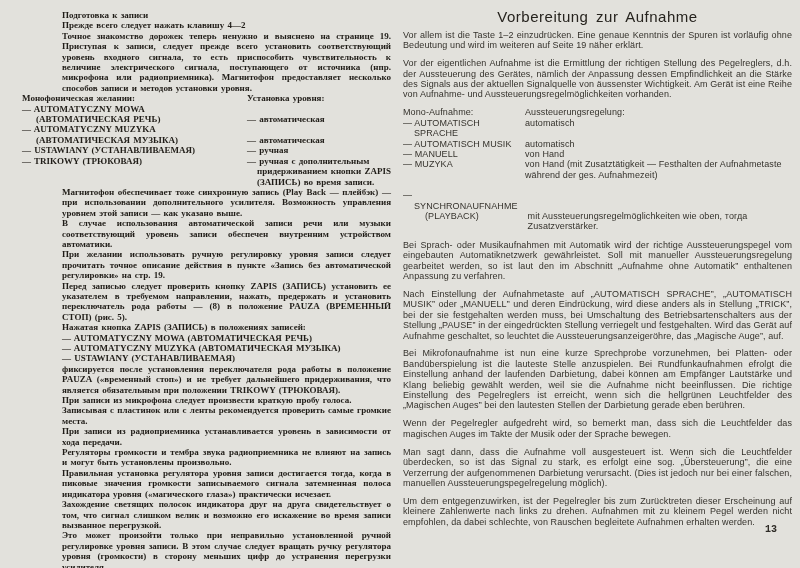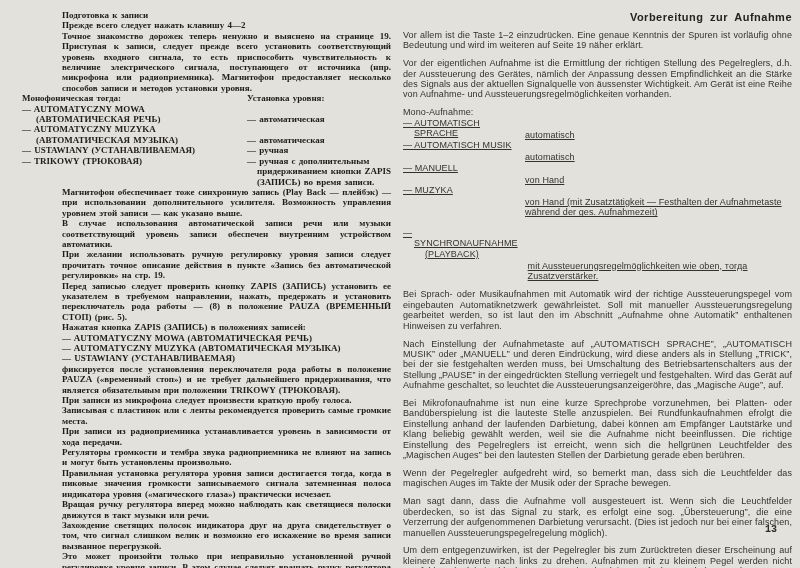--- a/index.html
+++ b/index.html
@@ -36,30 +36,30 @@
 
   
   .col-right{
     position:absolute;left:403px;top:12px;width:389px;
     font-family:"Liberation Sans",sans-serif;font-weight:400;
     font-size:9px;line-height:10.4px;color:var(--inkSans);
     text-align:justify;letter-spacing:0.1px;
   }
   .col-right p{margin:0 0 7.5px;}
   .de-heading{
-    font-weight:700;font-size:11px;letter-spacing:0.5px;word-spacing:3px;
-    margin:0 0 15px;text-align:right;color:#26231e;
+    font-weight:400;font-size:15px;letter-spacing:0.5px;word-spacing:3px;
+    margin:0 0 15px;text-align:center;color:#26231e;
   }
   .de-table{margin:0 0 8px;}
   .de-table-head{display:flex;text-align:left;}
   .de-table-head .h-l{flex:0 0 112px;}
   .de-table-head .h-r{flex:1;padding-left:10px;}
-  .de-row{display:flex;align-items:flex-start;text-align:left;text-decoration:underline;}
+  .de-row{display:flex;align-items:flex-start;text-align:left;}
   .de-row .t{flex:0 0 112px;padding-left:11px;text-indent:-11px;}
-  .de-row .v{flex:1;padding-left:10px;margin-top:12px;}
+  .de-row .v{flex:1;padding-left:10px;}
   .de-row.sync{margin-top:10px;}
   .de-row.sync .t span{display:block;}
   .de-row.sync .t .t2{padding-left:11px;text-indent:0;}
   .de-row.sync .v{padding-top:20.8px;}
 
   .page-num{
     position:absolute;left:765px;top:524px;
     font-family:Liberation Mono, monospace;font-weight:700;
     font-size:10px;color:#2e2b26;
   }
@@ -69,21 +69,21 @@
 
 <div class="sheet">
 
   <div class="col-left">
     <p class="ru-head">Подготовка к записи</p>
     <p class="ru-head">Прежде всего следует нажать клавишу 4—2</p>
     <p>Точное знакомство дорожек теперь ненужно и выяснено на странице 19. Приступая к записи, следует прежде всего установить соответствующий уровень входного сигнала, то есть приспособить чувствительность к величине электрического сигнала, поступающего от источника (нпр. микрофона или радиоприемника). Магнитофон предоставляет несколько способов записи и методов установки уровня.</p>
 
     <div class="ru-table">
       <div class="ru-table-head">
-        <span class="h-l">Монофоническая тогда:</span>
+        <span class="h-l">Монофоническая желании:</span>
         <span class="h-r">Установка уровня:</span>
       </div>
       <div class="ru-row end">
         <span class="t">— AUTOMATYCZNY MOWA (АВТОМАТИЧЕСКАЯ РЕЧЬ)</span>
         <span class="v">— автоматическая</span>
       </div>
       <div class="ru-row end">
         <span class="t">— AUTOMATYCZNY MUZYKA (АВТОМАТИЧЕСКАЯ МУЗЫКА)</span>
         <span class="v">— автоматическая</span>
       </div>
@@ -108,35 +108,35 @@
       <p>— AUTOMATYCZNY MUZYKA (АВТОМАТИЧЕСКАЯ МУЗЫКА)</p>
       <p>— USTAWIANY (УСТАНАВЛИВАЕМАЯ)</p>
     </div>
 
     <p>фиксируется после установления переключателя рода работы в положение PAUZA («временный стоп») и не требует дальнейшего придерживания, что является обязательным при положении TRIKOWY (ТРЮКОВАЯ).</p>
     <p>При записи из микрофона следует произвести краткую пробу голоса.</p>
     <p>Записывая с пластинок или с ленты рекомендуется проверить самые громкие места.</p>
     <p>При записи из радиоприемника устанавливается уровень в зависимости от хода передачи.</p>
     <p>Регуляторы громкости и тембра звука радиоприемника не влияют на запись и могут быть установлены произвольно.</p>
     <p>Правильная установка регулятора уровня записи достигается тогда, когда в пиковые значения громкости записываемого сигнала затемненная полоса индикатора уровня («магического глаза») практически исчезает.</p>
-    <p>Вращая ручку регулятора вперед можно наблюдать как светящиеся полоски движутся в такт музыки или речи.</p>
     <p>Захождение светящих полосок индикатора друг на друга свидетельствует о том, что сигнал слишком велик и возможно его искажение во время записи вызванное перегрузкой.</p>
     <p>Это может произойти только при неправильно установленной ручной регулировке уровня записи. В этом случае следует вращать ручку регулятора уровня (громкости) в сторону меньших цифр до устранения перегрузки усилителя.</p>
     <p>Не рекомендуется производить запись слишком низким уровнем, так как в этом случае получается низкое качество записи, искажение записи шумами.</p>
   </div>
 
   <div class="col-right">
     <p class="de-heading">Vorbereitung zur Aufnahme</p>
 
     <p>Vor allem ist die Taste 1–2 einzudrücken. Eine genaue Kenntnis der Spuren ist vorläufig ohne Bedeutung und wird im weiteren auf Seite 19 näher erklärt.</p>
     <p>Vor der eigentlichen Aufnahme ist die Ermittlung der richtigen Stellung des Pegelreglers, d.h. der Aussteuerung des Gerätes, nämlich der Anpassung dessen Empfindlichkeit an die Stärke des Signals aus der aktuellen Signalquelle von äussenster Wichtigkeit. Am Gerät ist eine Reihe von Aufnahme- und Aussteuerungsregelmöglichkeiten vorhanden.</p>
 
     <div class="de-table">
       <div class="de-table-head">
         <span class="h-l">Mono-Aufnahme:</span>
+        <span class="h-r">Aussteuerungsregelung:</span>
       </div>
       <div class="de-row">
         <span class="t">— AUTOMATISCH SPRACHE</span>
         <span class="v">automatisch</span>
       </div>
       <div class="de-row">
         <span class="t">— AUTOMATISCH MUSIK</span>
         <span class="v">automatisch</span>
       </div>
       <div class="de-row">
@@ -149,21 +149,21 @@
       </div>
       <div class="de-row sync">
         <span class="t">
             <span>— SYNCHRONAUFNAHME</span>
             <span class="t2">(PLAYBACK)</span>
           </span>
         <span class="v">mit Aussteuerungsregelmöglichkeiten wie oben, тогда Zusatzverstärker.</span>
       </div>
     </div>
 
-    <p>Bei Sprach- oder Musikaufnahmen mit Automatik wird der richtige Aussteuerungspegel vom eingebauten Automatiknetzwerk gewährleistet. Soll mit manueller Aussteuerungsregelung gearbeitet werden, so ist laut den im Abschnitt „Aufnahme ohne Automatik” enthaltenen Hinweisen zu verfahren.</p>
+    <p>Bei Sprach- oder Musikaufnahmen mit Automatik wird der richtige Aussteuerungspegel vom eingebauten Automatiknetzwerk gewährleistet. Soll mit manueller Aussteuerungsregelung gearbeitet werden, so ist laut den im Abschnitt „Aufnahme ohne Automatik” enthaltenen Anpassung zu verfahren.</p>
     <p>Nach Einstellung der Aufnahmetaste auf „AUTOMATISCH SPRACHE”, „AUTOMATISCH MUSIK” oder „MANUELL” und deren Eindrückung, wird diese anders als in Stellung „TRICK”, bei der sie festgehalten werden muss, bei Umschaltung des Betriebsartenschalters aus der Stellung „PAUSE” in der eingedrückten Stellung verriegelt und festgehalten. Wird das Gerät auf Aufnahme geschaltet, so leuchtet die Aussteuerungsanzeigeröhre, das „Magische Auge”, auf.</p>
     <p>Bei Mikrofonaufnahme ist nun eine kurze Sprechprobe vorzunehmen, bei Platten- oder Bandüberspielung ist die lauteste Stelle anzuspielen. Bei Rundfunkaufnahmen efrolgt die Einstellung anhand der laufenden Darbietung, dabei können am Empfänger Lautstärke und Klang beliebig gewählt werden, weil sie die Aufnahme nicht beeinflussen. Die richtige Einstellung des Pegelreglers ist erreicht, wenn sich die hellgrünen Leuchtfelder des „Magischen Auges” bei den lautesten Stellen der Darbietung gerade eben berühren.</p>
     <p>Wenn der Pegelregler aufgedreht wird, so bemerkt man, dass sich die Leuchtfelder das magischen Auges im Takte der Musik oder der Sprache bewegen.</p>
     <p>Man sagt dann, dass die Aufnahme voll ausgesteuert ist. Wenn sich die Leuchtfelder überdecken, so ist das Signal zu stark, es erfolgt eine sog. „Übersteuerung”, die eine Verzerrung der aufgenommenen Darbietung verursacht. (Dies ist jedoch nur bei einer falschen, manuellen Aussteuerungspegelregelung möglich).</p>
     <p>Um dem entgegenzuwirken, ist der Pegelregler bis zum Zurücktreten dieser Erscheinung auf kleinere Zahlenwerte nach links zu drehen. Aufnahmen mit zu kleinem Pegel werden nicht empfohlen, da dabei schlechte, von Rauschen begleitete Aufnahmen erhalten werden.</p>
   </div>
 
   <div class="page-num">13</div>
 </div>
 

